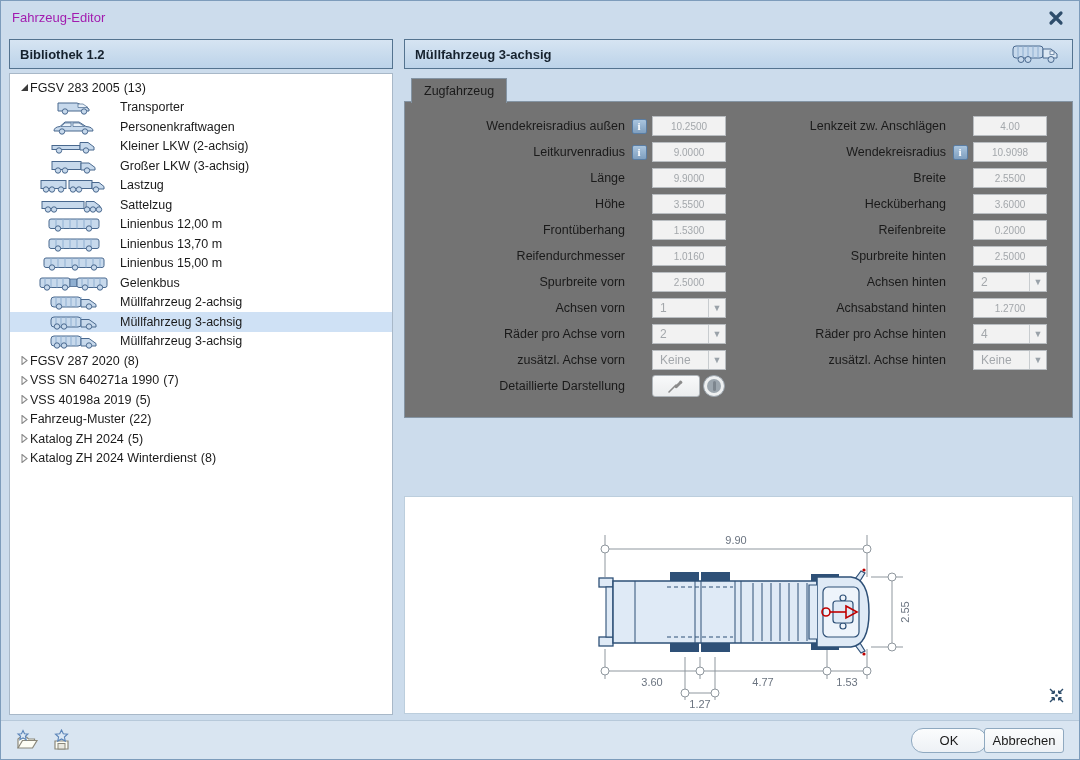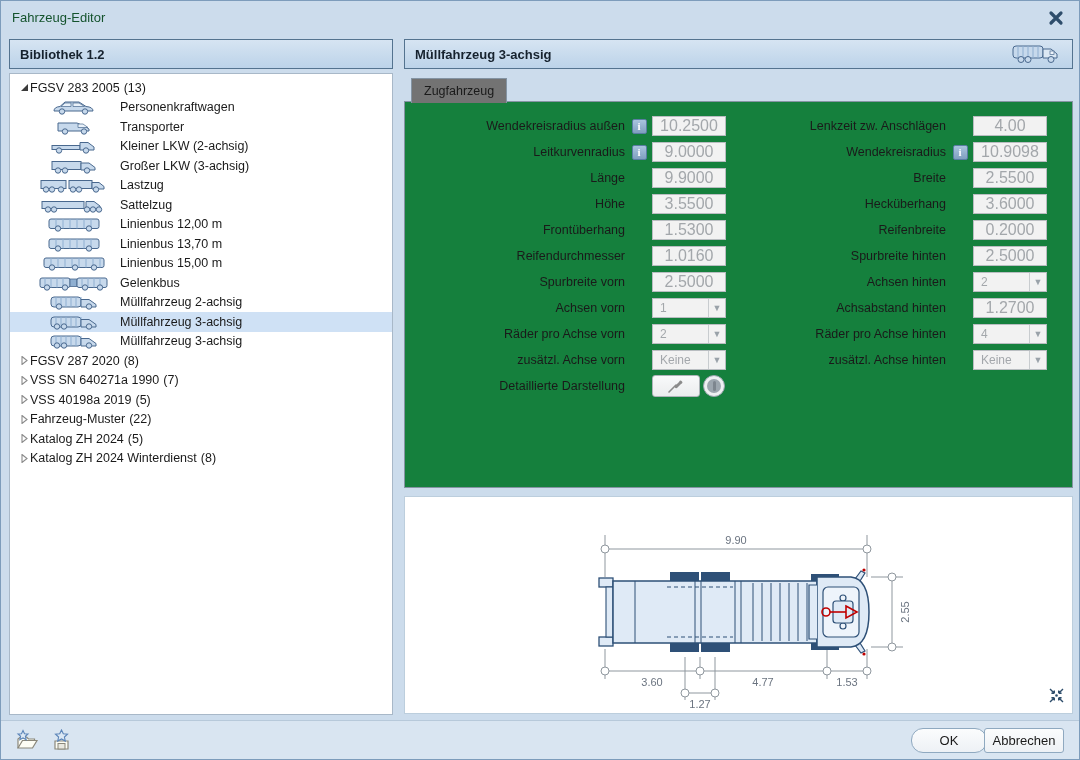--- a/index.html
+++ b/index.html
@@ -2,21 +2,21 @@
 <html><head>
 <meta charset="utf-8">
 <style>
   html,body{margin:0;padding:0;}
   body{width:1080px;height:760px;position:relative;font-family:"Liberation Sans",sans-serif;
        background:#ccdcec;overflow:hidden;}
   .dialog{position:absolute;inset:0;border:1px solid #7d9cbb;box-sizing:border-box;}
 
   
   .titlebar{position:absolute;left:0;top:0;width:100%;height:36px;}
-  .titlebar .title{position:absolute;left:11px;top:9px;font-size:13px;color:#14532d;}
+  .titlebar .title{position:absolute;left:11px;top:9px;font-size:13px;color:#a21caf;}
   .close-btn{position:absolute;right:14px;top:8px;width:18px;height:18px;cursor:pointer;}
 
   
   .panel-header{position:absolute;height:30px;box-sizing:border-box;
      background:linear-gradient(#d6e4f2,#bcd3e9);border:1px solid #54738f;
      font-size:13px;font-weight:bold;color:#16222e;display:flex;align-items:center;padding:3px 10px;}
   .panel-header.left{left:8px;top:38px;width:384px;}
   .panel-header.right{left:403px;top:38px;width:669px;}
   .hdr-truck{margin-left:auto;display:flex;align-items:center;}
 
@@ -28,34 +28,34 @@
   .twisty{width:12px;margin-left:8px;display:flex;align-items:center;justify-content:center;flex:0 0 auto;}
   .grp-label{font-weight:normal;margin-left:0;}
   .grp-count{margin-left:4px;}
   .veh-icon{width:76px;margin-left:26px;display:flex;align-items:center;justify-content:center;flex:0 0 auto;}
   .item-label{margin-left:8px;}
 
   
   .tab{position:absolute;left:410px;top:77px;height:24px;padding:0 12px;background:#737373;
      border:1px solid #8494a3;border-bottom:none;font-size:12.5px;color:#1a1a1a;
      display:flex;align-items:center;z-index:3;}
-  .form-panel{position:absolute;left:403px;top:100px;width:669px;height:387px;background:#15803d;
+  .form-panel{position:absolute;left:403px;top:100px;width:669px;height:317px;background:#737373;
      border:1px solid #8494a3;box-sizing:border-box;z-index:2;}
   .form-col{position:absolute;top:11px;width:318px;}
   #form-left{left:3px;}
   #form-right{left:324px;}
   .f-row{height:26px;display:flex;align-items:center;}
   .f-label{flex:1;text-align:right;font-size:12.5px;color:#1a1a1a;white-space:nowrap;}
   .f-icon{width:18px;height:16px;margin-left:5px;flex:0 0 auto;display:flex;align-items:center;justify-content:center;}
   .info-icon{width:15px;height:15px;border:1px solid #5a7da3;border-radius:2px;box-sizing:border-box;
      background:linear-gradient(#a9c4de,#7f9fbf);color:#fff;font:bold 11px "Liberation Serif",serif;
      display:flex;align-items:center;justify-content:center;}
   .f-ctrl{width:74px;margin-left:4px;flex:0 0 auto;display:flex;align-items:center;}
   .dis-input{width:74px;height:20px;box-sizing:border-box;border:1px solid #b9bdc1;background:#f2f2f2;
-     color:#a3a7ab;font-size:16px;display:flex;align-items:center;justify-content:center;}
+     color:#a3a7ab;font-size:10px;display:flex;align-items:center;justify-content:center;}
   .dis-select{width:74px;height:20px;box-sizing:border-box;border:1px solid #b9bdc1;background:#f2f2f2;
      color:#a3a7ab;font-size:12px;display:flex;align-items:center;}
   .sel-val{flex:1;padding-left:7px;}
   .sel-arrow{width:16px;height:100%;border-left:1px solid #c8cccf;display:flex;align-items:center;
      justify-content:center;color:#9aa2a9;font-size:9px;}
   .dropper-btn{width:48px;height:22px;box-sizing:border-box;border:1px solid #aeb4b9;border-radius:3px;
      background:linear-gradient(#f8f9fa,#ebedee);display:flex;align-items:center;justify-content:center;}
   .circle-btn{width:22px;height:22px;margin-left:3px;box-sizing:border-box;border:1px solid #9aa4ad;
      border-radius:50%;background:#eef0f1;display:flex;align-items:center;justify-content:center;}
   .circle-btn .inner{width:14px;height:14px;border-radius:50%;background:#9ca6ae;position:relative;}
@@ -118,39 +118,39 @@
         <span class="twisty">
           <svg width="9" height="9" viewBox="0 0 9 9">
             <path d="M8 1 V8 H1 Z" fill="#3b3b3b"></path>
           </svg>
         </span>
         <span class="grp-label">FGSV 283 2005</span>
         <span class="grp-count">(13)</span>
       </div>
       <div class="tree-row">
         <span class="veh-icon">
+          <svg width="38" height="18" viewBox="0 0 38 18">
+            <path d="M3 13 v-8 h19 l9 4 3 2 v2 z" fill="#c7d9ec" stroke="#49688e" stroke-width="1"></path>
+   <path d="M23 6 h5 l5 3.5 h-10 z" fill="#e9f1f9" stroke="#49688e" stroke-width="0.7"></path>
+            <circle cx="10" cy="13.5" r="2.7" fill="#c7d9ec" stroke="#49688e" stroke-width="1"></circle>
+            <circle cx="29" cy="13.5" r="2.7" fill="#c7d9ec" stroke="#49688e" stroke-width="1"></circle>
+          </svg>
+        </span>
+        <span class="item-label">Transporter</span>
+      </div>
+      <div class="tree-row">
+        <span class="veh-icon">
           <svg width="46" height="18" viewBox="0 0 46 18">
             <path d="M3 13 q0 -4 6 -4.5 l5 -4.5 h14 l7 4.5 q7 .5 7 4.5 z" fill="#c7d9ec" stroke="#49688e" stroke-width="1"></path>
    <path d="M10 8.5 l4 -3.5 h6 v3.5 z M22 5 h6 l5.5 3.5 h-11.5 z" fill="#e9f1f9" stroke="#49688e" stroke-width="0.7"></path>
             <circle cx="11" cy="13.5" r="2.7" fill="#c7d9ec" stroke="#49688e" stroke-width="1"></circle>
             <circle cx="34" cy="13.5" r="2.7" fill="#c7d9ec" stroke="#49688e" stroke-width="1"></circle>
           </svg>
         </span>
         <span class="item-label">Personenkraftwagen</span>
-      </div>
-      <div class="tree-row">
-        <span class="veh-icon">
-          <svg width="38" height="18" viewBox="0 0 38 18">
-            <path d="M3 13 v-8 h19 l9 4 3 2 v2 z" fill="#c7d9ec" stroke="#49688e" stroke-width="1"></path>
-   <path d="M23 6 h5 l5 3.5 h-10 z" fill="#e9f1f9" stroke="#49688e" stroke-width="0.7"></path>
-            <circle cx="10" cy="13.5" r="2.7" fill="#c7d9ec" stroke="#49688e" stroke-width="1"></circle>
-            <circle cx="29" cy="13.5" r="2.7" fill="#c7d9ec" stroke="#49688e" stroke-width="1"></circle>
-          </svg>
-        </span>
-        <span class="item-label">Transporter</span>
       </div>
       <div class="tree-row">
         <span class="veh-icon">
           <svg width="48" height="18" viewBox="0 0 48 18">
             <rect x="2" y="8.5" width="28" height="4" fill="#c7d9ec" stroke="#49688e" stroke-width="1"></rect>
    <path d="M30 13 v-7.5 h8 l6 4.5 v3 z" fill="#c7d9ec" stroke="#49688e" stroke-width="1"></path>
             <circle cx="9" cy="13.5" r="2.7" fill="#c7d9ec" stroke="#49688e" stroke-width="1"></circle>
             <circle cx="36" cy="13.5" r="2.7" fill="#c7d9ec" stroke="#49688e" stroke-width="1"></circle>
           </svg>
         </span>

